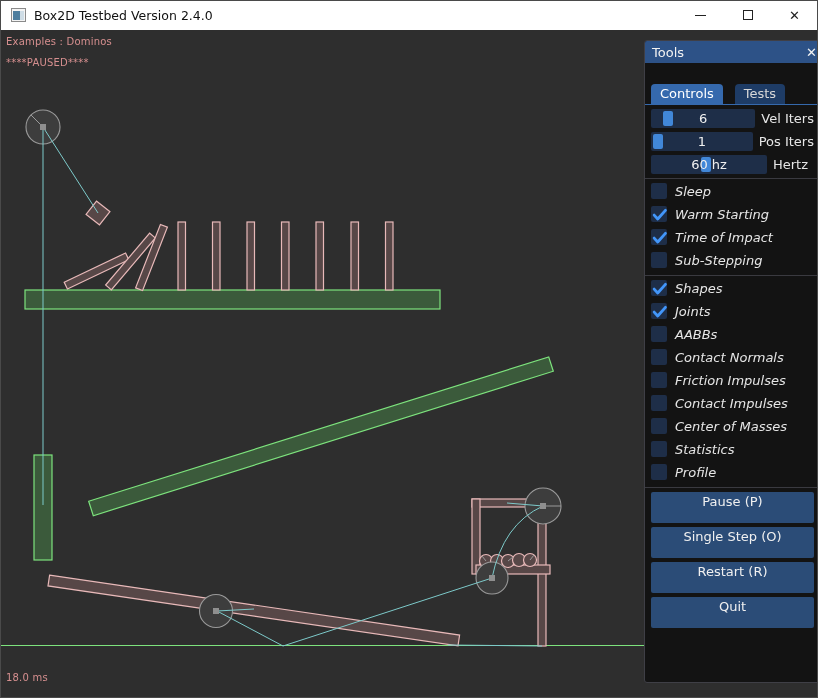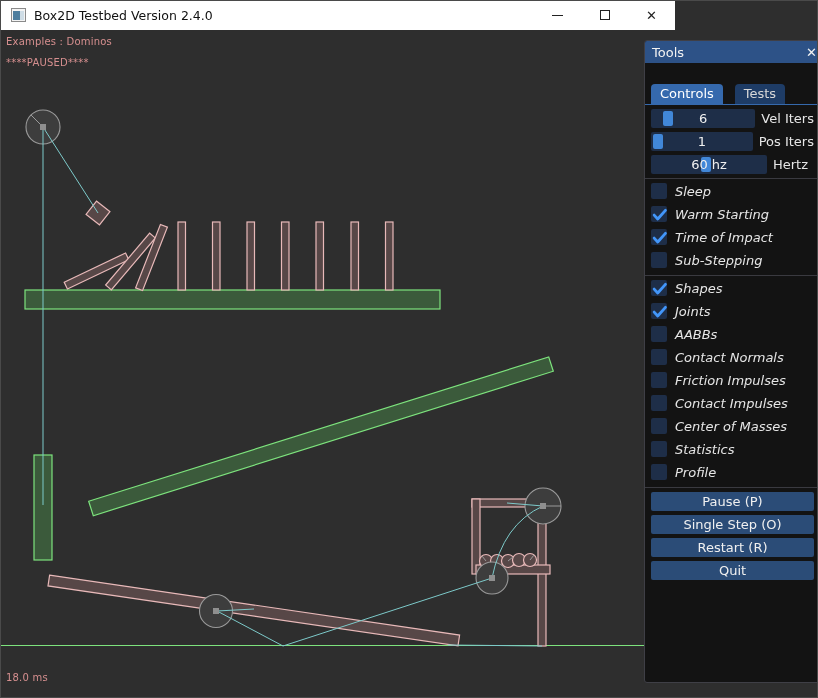--- a/index.html
+++ b/index.html
@@ -16,21 +16,21 @@
   html,body{width:818px; height:698px;}
   body{
     position:relative; background:var(--background); overflow:hidden;
     font-family:"DejaVu Sans","Liberation Sans",sans-serif;
     -webkit-font-smoothing:antialiased;
   }
   .window-border{position:absolute; inset:0; border:1px solid #4a4a4a; pointer-events:none; z-index:50;}
 
   
   .titlebar{
-    position:absolute; top:0; left:0; width:675px; height:30px;
+    position:absolute; top:0; left:0; width:818px; height:30px;
     background:var(--titlebar-bg); display:flex; align-items:center; z-index:40;
   }
   .app-icon{width:15px; height:14px; margin-left:11px; border:1px solid #8a8a8a; background:#f4f4f4; position:relative;}
   .app-icon .ic-left{position:absolute; left:1px; top:2px; width:7px; height:9px; background:#4d7d9e;}
   .app-icon .ic-right{position:absolute; right:1px; top:2px; width:4px; height:9px; background:#cfdde6;}
   .title-text{margin-left:8px; font-size:12.5px; color:#111;}
   .win-controls{margin-left:auto; display:flex; height:100%;}
   .win-btn{width:47px; height:100%; display:flex; align-items:center; justify-content:center; color:#111;}
   .glyph-min{width:11px; height:0; border-top:1.4px solid #222;}
   .glyph-max{width:10px; height:10px; border:1.4px solid #222;}
@@ -77,21 +77,21 @@
   .separator{height:1px; background:var(--separator); margin:3px -10px 4px -6px;}
 
   .check-row{display:flex; align-items:center; height:16px; margin-bottom:7px;font-style:italic;}
   .checkbox{position:relative; width:16px; height:16px; background:var(--frame-bg); border-radius:2px; flex:0 0 16px;}
   .checkbox svg{position:absolute; left:-1px; top:-1px; width:19px; height:19px; overflow:visible; display:none;}
   .checkbox.on svg{display:block;}
   .checkbox svg polyline{fill:none; stroke:var(--accent-blue); stroke-width:2.4; stroke-linecap:round; stroke-linejoin:round;}
   .check-label{margin-left:8px; white-space:nowrap;}
 
   .panel-button{
-    width:163px; height:19px; margin-bottom:4px; background:var(--button);
+    width:163px; height:31px; margin-bottom:4px; background:var(--button);
     border-radius:2px; text-align:center; line-height:19px; color:#f0f0f0;
   }
 </style>
 </head>
 <body>
 
 <div class="window-border"></div>
 
 <div class="titlebar">
   <div class="app-icon">

